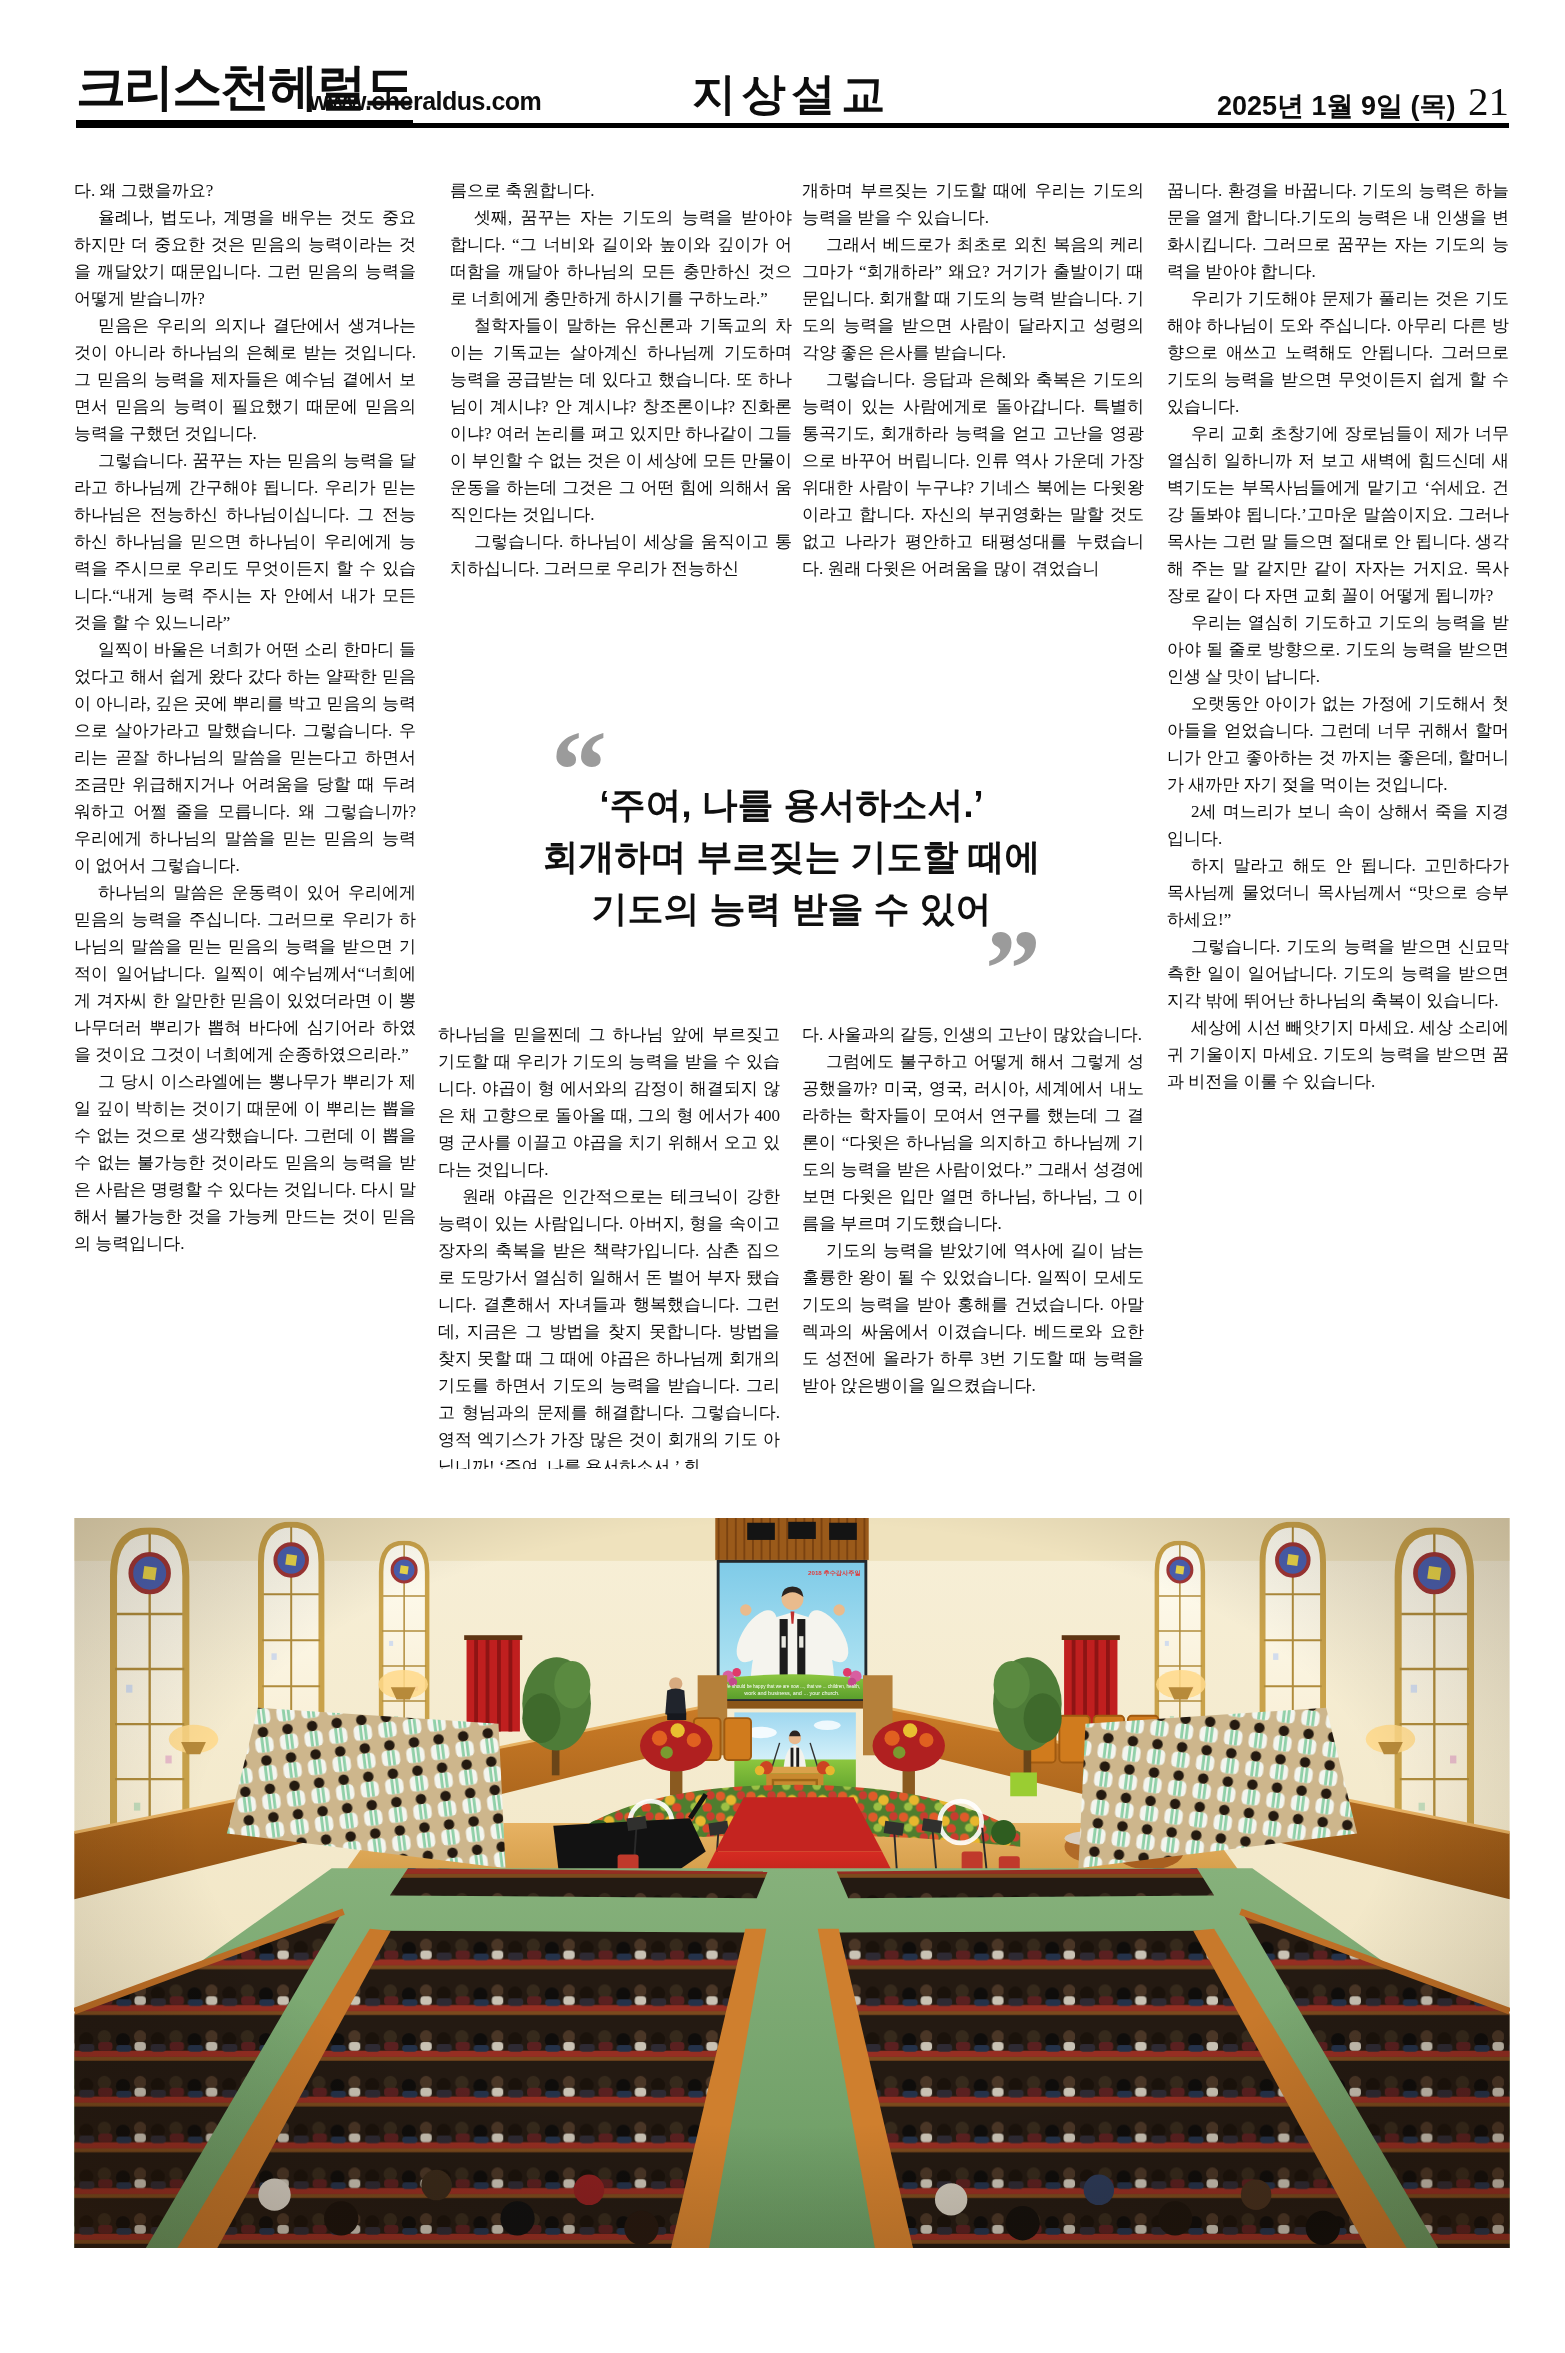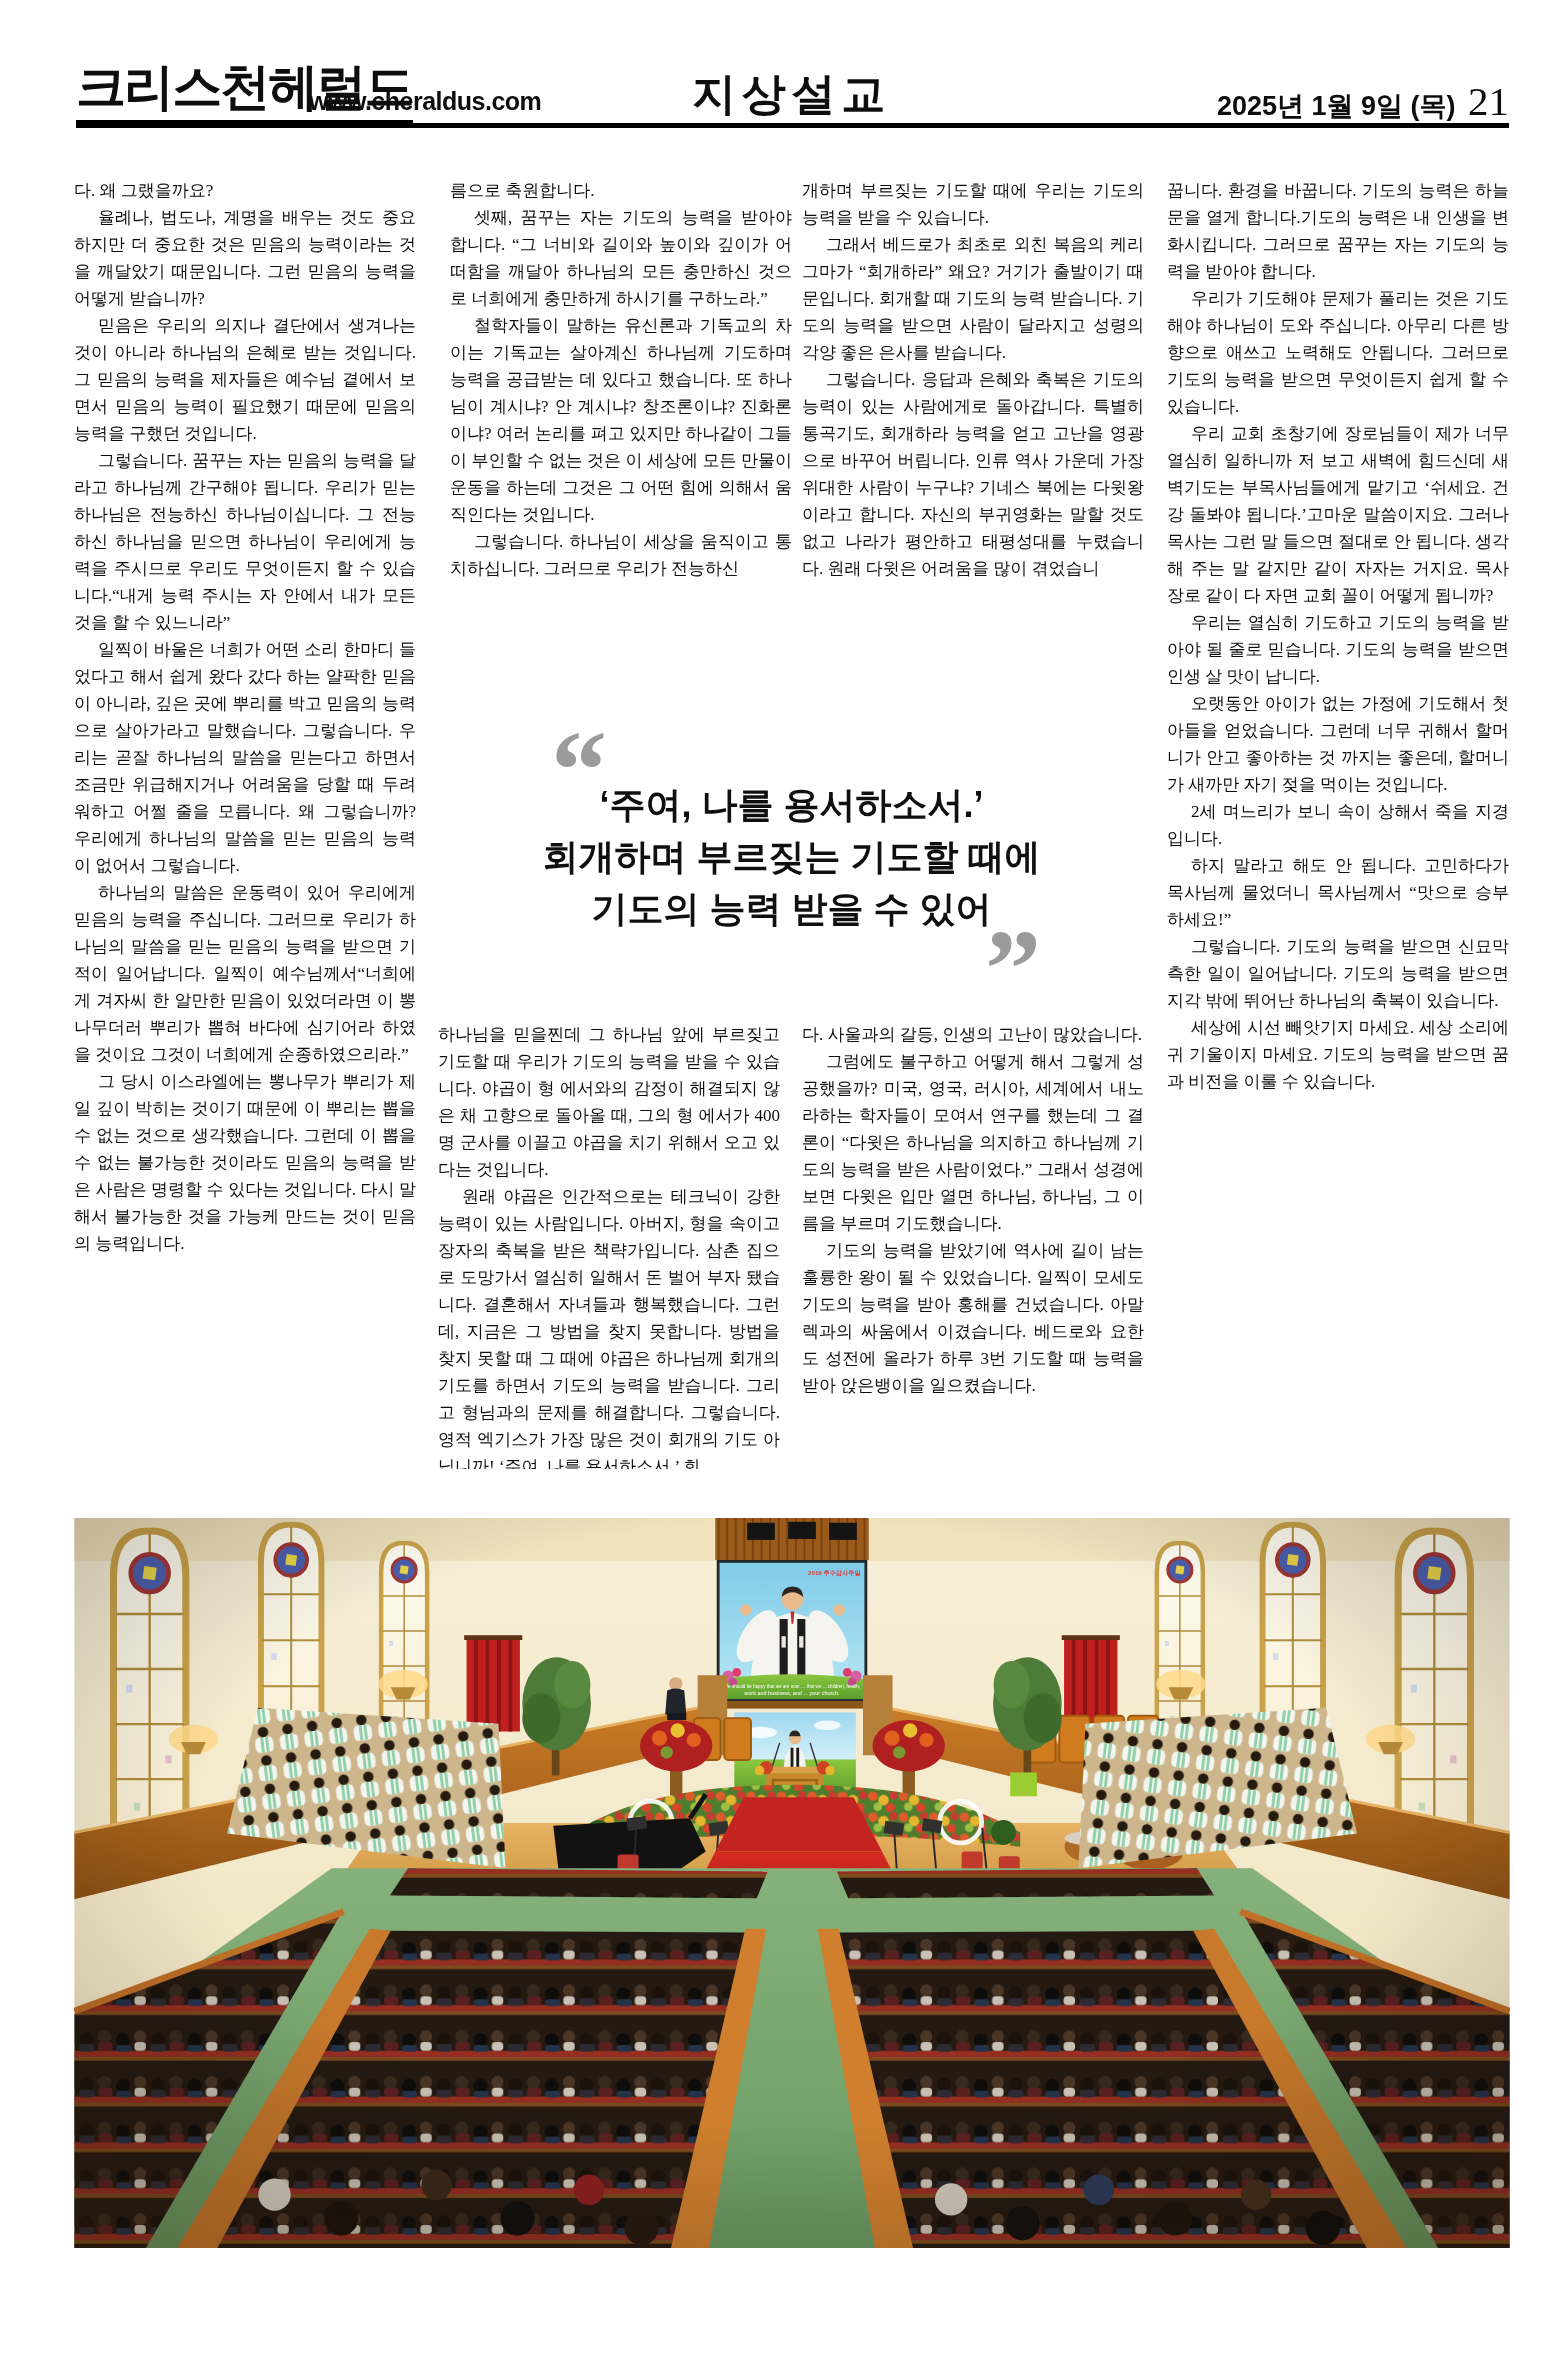--- a/index.html
+++ b/index.html
@@ -81,21 +81,21 @@
       </section>
     <section class="col" id="c3b">
         <p>다. 사울과의 갈등,  인생의 고난이 많았습니다.</p>
         <p>그럼에도 불구하고 어떻게 해서 그렇게 성공했을까? 미국, 영국, 러시아, 세계에서 내노라하는 학자들이 모여서 연구를 했는데 그 결론이 “다윗은 하나님을 의지하고 하나님께 기도의 능력을 받은 사람이었다.” 그래서 성경에 보면 다윗은 입만 열면 하나님, 하나님, 그 이름을 부르며 기도했습니다.</p>
         <p>기도의 능력을 받았기에 역사에 길이 남는 훌륭한 왕이 될 수 있었습니다. 일찍이 모세도 기도의 능력을 받아 홍해를 건넜습니다. 아말렉과의 싸움에서 이겼습니다. 베드로와 요한도 성전에 올라가 하루 3번 기도할 때 능력을 받아 앉은뱅이을 일으켰습니다.</p>
       </section>
     <section class="col" id="c4">
         <p>꿉니다. 환경을 바꿉니다. 기도의 능력은 하늘문을 열게 합니다.기도의 능력은 내 인생을 변화시킵니다. 그러므로 꿈꾸는 자는 기도의 능력을 받아야 합니다.</p>
         <p>우리가 기도해야 문제가 풀리는 것은 기도해야 하나님이 도와 주십니다. 아무리 다른 방향으로 애쓰고 노력해도 안됩니다. 그러므로 기도의 능력을 받으면 무엇이든지 쉽게 할 수 있습니다.</p>
         <p>우리 교회 초창기에 장로님들이 제가 너무 열심히 일하니까 저 보고 새벽에 힘드신데 새벽기도는 부목사님들에게 맡기고 ‘쉬세요. 건강 돌봐야 됩니다.’고마운 말씀이지요. 그러나 목사는 그런 말 들으면 절대로 안 됩니다. 생각해 주는 말 같지만 같이 자자는 거지요. 목사 장로 같이 다 자면 교회 꼴이 어떻게 됩니까?</p>
-        <p>우리는 열심히 기도하고 기도의 능력을 받아야 될 줄로 믿습니다. 기도의 능력을 받으면 인생 살 맛이 납니다.</p>
+        <p>우리는 열심히 기도하고 기도의 능력을 받아야 될 줄로 방향으로. 기도의 능력을 받으면 인생 살 맛이 납니다.</p>
         <p>오랫동안 아이가 없는 가정에 기도해서 첫 아들을 얻었습니다. 그런데 너무 귀해서 할머니가 안고 좋아하는 것 까지는 좋은데, 할머니가 새까만 자기 젖을 먹이는 것입니다.</p>
         <p>2세 며느리가 보니 속이 상해서 죽을 지경입니다.</p>
         <p>하지 말라고 해도 안 됩니다. 고민하다가 목사님께 물었더니 목사님께서 “맛으로 승부하세요!”</p>
         <p>그렇습니다. 기도의 능력을 받으면 신묘막측한 일이 일어납니다. 기도의 능력을 받으면 지각 밖에 뛰어난 하나님의 축복이 있습니다.</p>
         <p>세상에 시선 빼앗기지 마세요. 세상 소리에 귀 기울이지 마세요. 기도의 능력을 받으면 꿈과 비전을 이룰 수 있습니다.</p>
       </section>
 
     <aside class="pullquote">
       <span class="qmark qopen">“</span>
       <div class="pq-line">‘주여, 나를 용서하소서.’</div>

